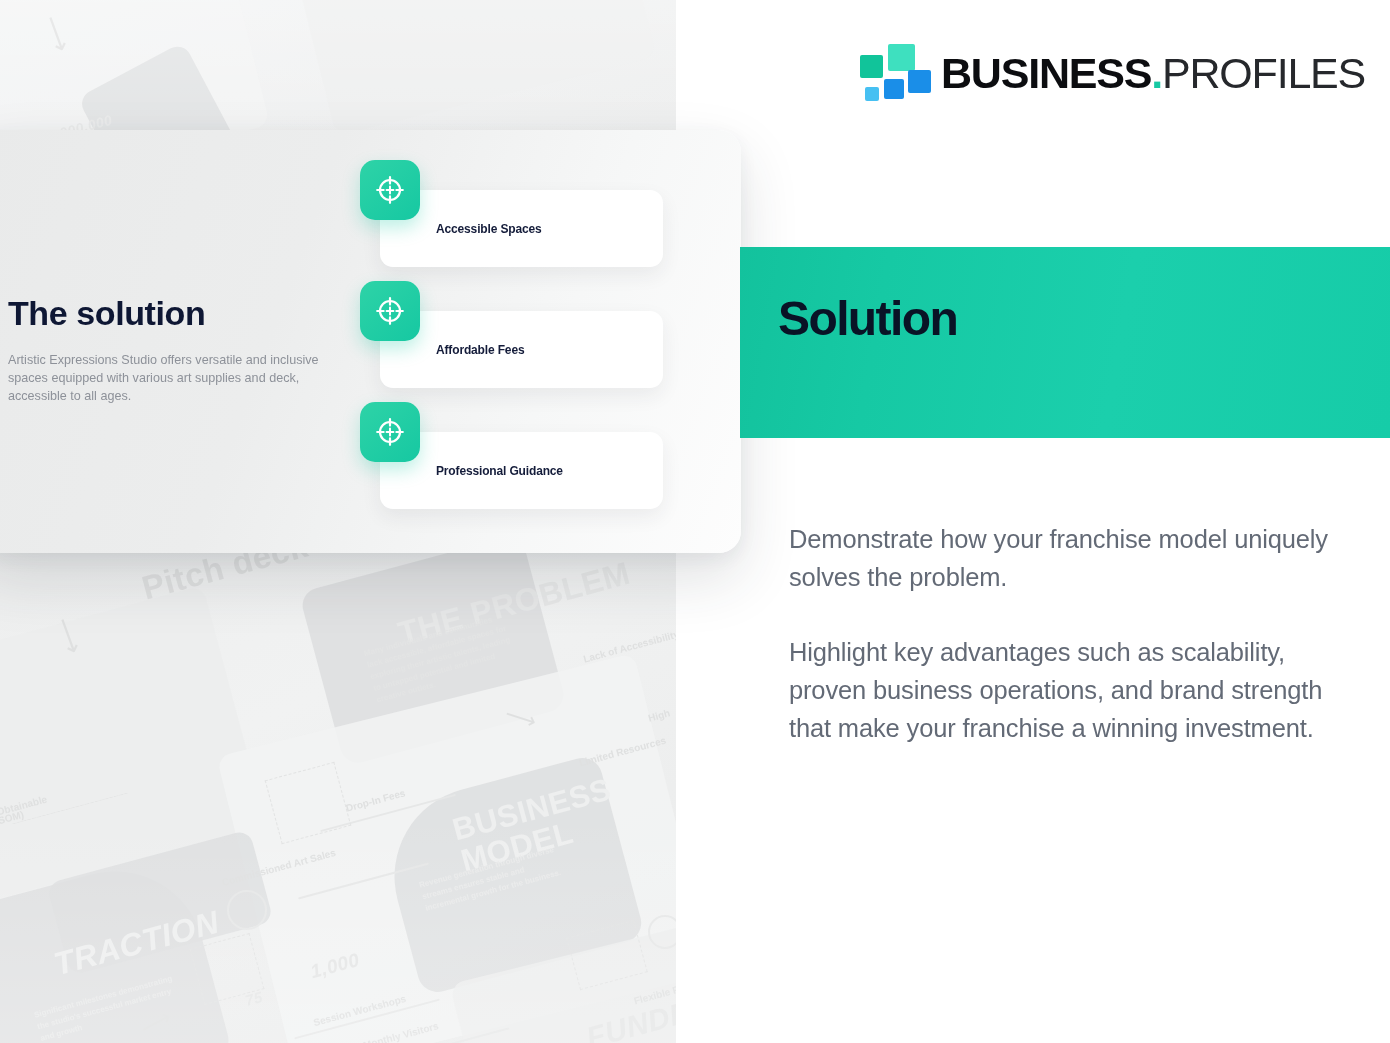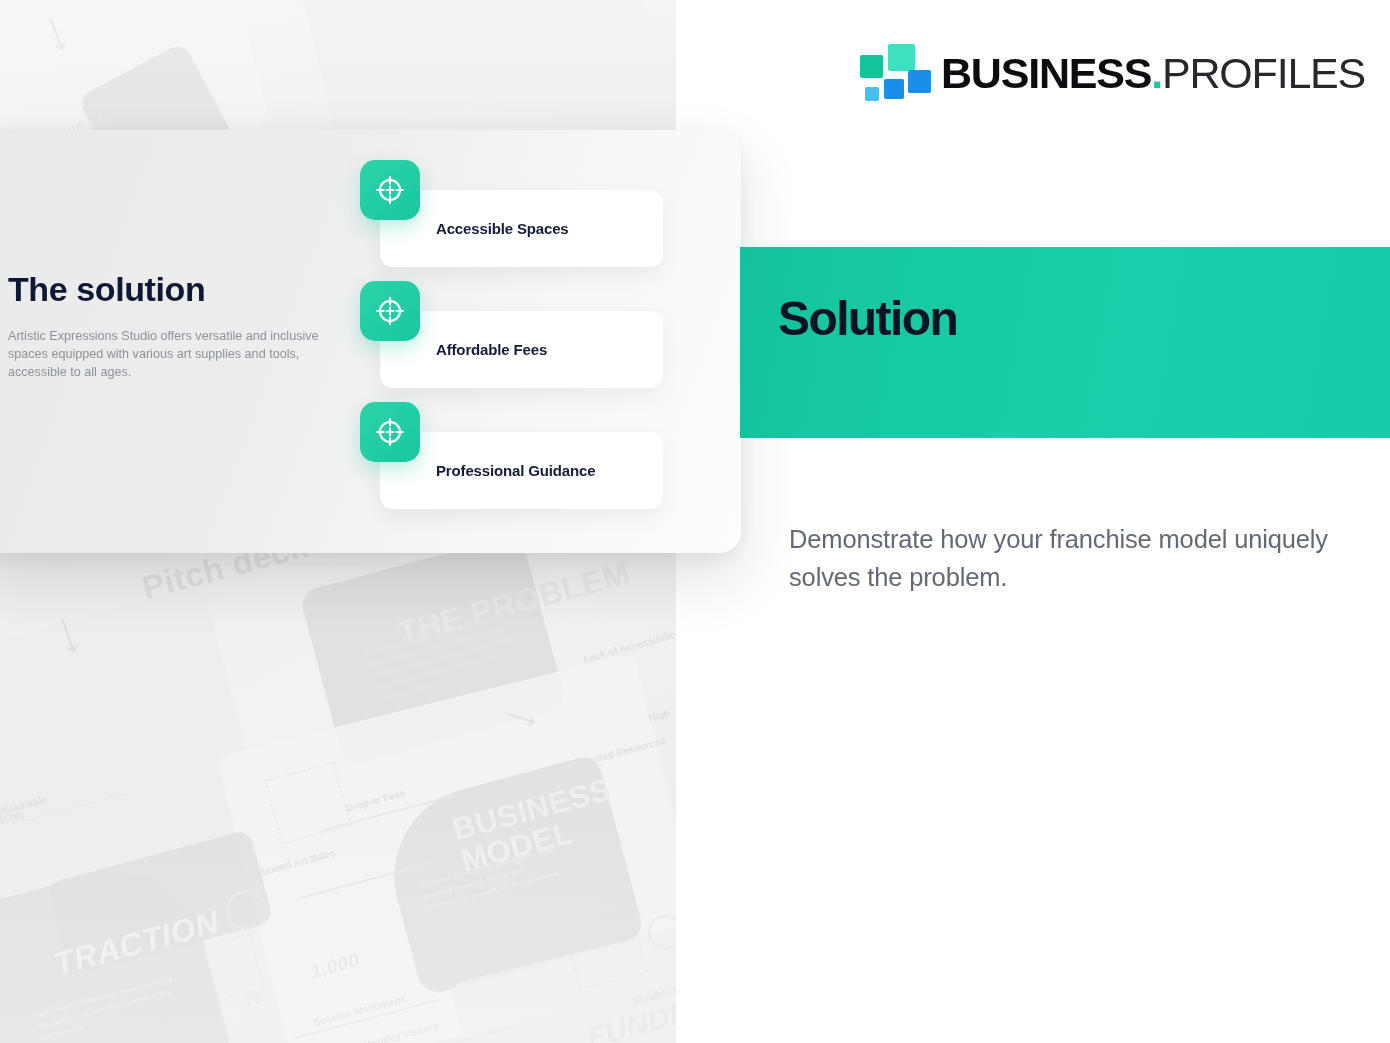--- a/index.html
+++ b/index.html
@@ -97,21 +97,21 @@
     left:-24px; top:130px;
     width:765px; height:423px;
     background:linear-gradient(110deg,#e9eaea 0%,#eceded 40%,#f6f7f7 72%,#fdfdfd 100%);
     border-radius:22px;
     box-shadow:0 26px 60px rgba(40,48,60,.14), 0 6px 18px rgba(40,48,60,.06);
     overflow:hidden;
   }
 
   .slide-left{
     position:absolute;
-    left:32px; top:142px;
+    left:32px; top:166px;
     width:330px;
   }
   .slide-title{
     font-size:34px;
     font-weight:800;
     color:#0e1734;
     letter-spacing:-.4px;
     line-height:1.05;
   }
   .slide-sub{
@@ -135,21 +135,21 @@
     left:0; top:0;
     width:283px; height:77px;
     background:#ffffff;
     border-radius:13px;
     box-shadow:0 8px 20px rgba(40,48,60,.07);
     display:flex;
     align-items:center;
   }
   .feature .card .label{
     margin-left:56px;
-    font-size:15px;
+    font-size:12px;
     font-weight:800;
     color:#141c3a;
     letter-spacing:-.15px;
   }
   .feature .badge{
     position:absolute;
     left:-20px; top:-30px;
     width:60px; height:60px;
     border-radius:15px;
     background:linear-gradient(140deg,#2ed3a7 0%,#16c8a2 100%);
@@ -292,21 +292,21 @@
     <div class="ghost-arrow" style="left:140px; top:1010px; transform:rotate(-28deg); font-size:22px;">⟶</div>
     <div class="ghost-arrow" style="left:38px; top:18px; transform:rotate(70deg);">⟶</div>
 
     <div class="deck-veil"></div>
   </div>
 
   <div class="slide-card">
 
     <div class="slide-left">
       <div class="slide-title">The solution</div>
-      <div class="slide-sub">Artistic Expressions Studio offers versatile and inclusive spaces equipped with various art supplies and tools, accessible to all ages.</div>
+      <div class="slide-sub">Artistic Expressions Studio offers versatile and inclusive spaces equipped with various art supplies and deck, accessible to all ages.</div>
     </div>
 
     <div class="feature f1">
       <div class="card">
         <span class="label">Accessible Spaces</span>
       </div>
       <div class="badge">
         <svg width="32" height="32" viewBox="0 0 32 32" fill="none" aria-hidden="true">
           <circle cx="16" cy="16" r="10" stroke="#ffffff" stroke-width="2.2"></circle>
           <path d="M16 3.2v6.4M16 22.4v6.4M3.2 16h6.4M22.4 16h6.4" stroke="#ffffff" stroke-width="2.2" stroke-linecap="round"></path>
@@ -355,15 +355,16 @@
       <span class="b">BUSINESS</span><span class="dot">.</span><span class="l">PROFILES</span>
     </div>
   </div>
 
   <div class="band">
     <div class="band-title">Solution</div>
   </div>
 
   <div class="copy">
     <p>Demonstrate how your franchise model uniquely solves the problem.</p>
+    <p>Highlight key advantages such as scalability, proven business operations, and brand strength that make your franchise a winning investment.</p>
   </div>
 
 </div>
 
 </body></html>

